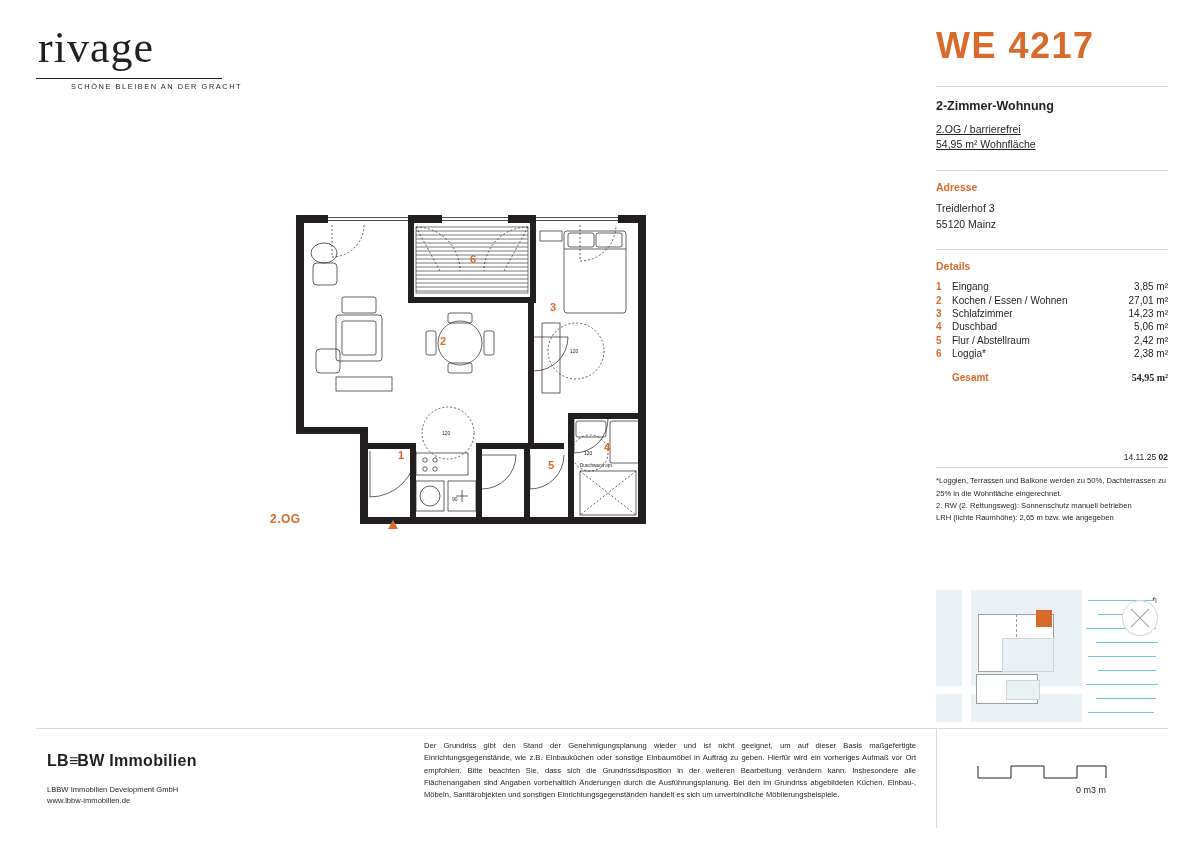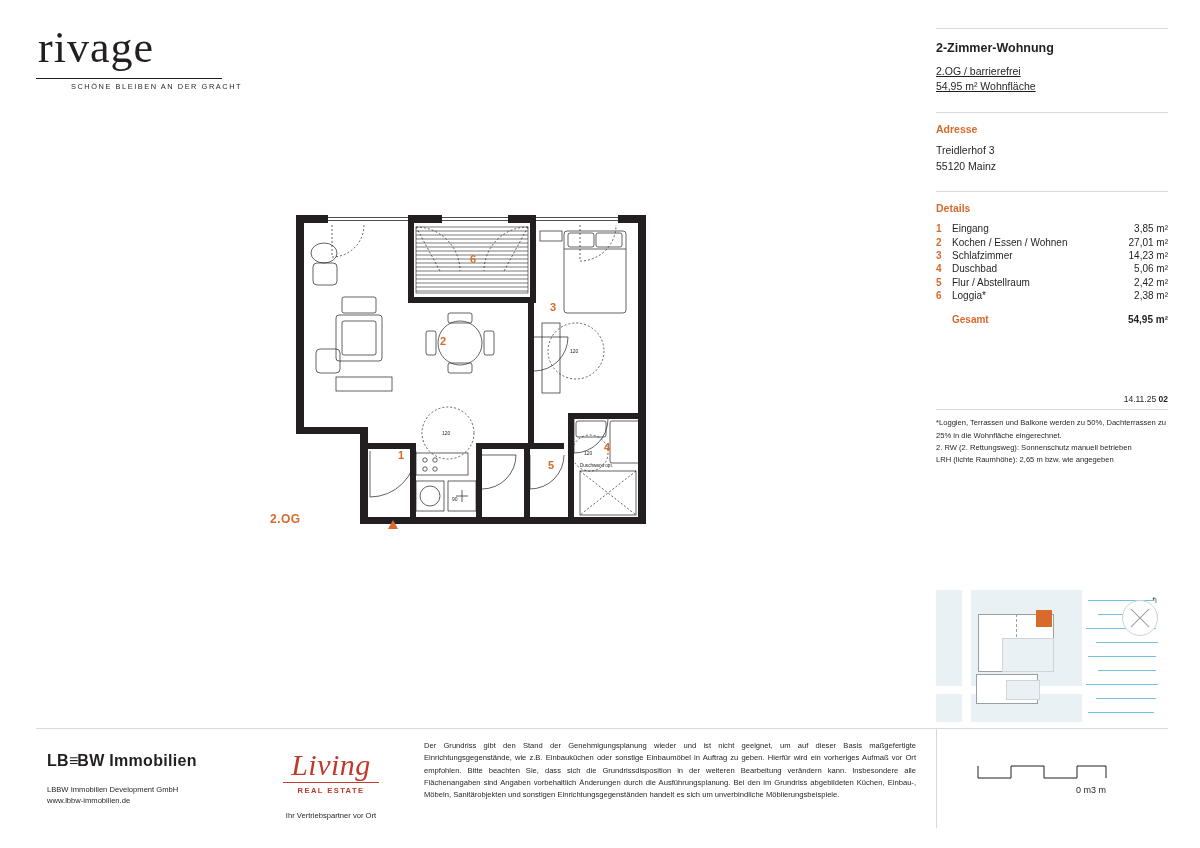--- a/index.html
+++ b/index.html
@@ -59,21 +59,21 @@
 
   .sec-head { font-size:10.5px; font-weight:bold; color:#d86a2c; margin-bottom:8px; }
   .addr-line { font-size:10.5px; color:#231f20; line-height:1.5; }
 
   .details-table { width:100%; border-collapse:collapse; }
   .details-table td { font-size:10px; color:#231f20; padding:1.2px 0; vertical-align:top; }
   .details-table td.num { width:16px; color:#d86a2c; font-weight:bold; }
   .details-table td.val { text-align:right; white-space:nowrap; }
   .details-table tr.total td { font-weight:bold; padding-top:12px; }
   .details-table tr.total td.lbl { color:#d86a2c; }
-  .details-table tr.total td.val { color:#231f20; }
+  .details-table tr.total td.val { color:#231f20;font-family:Liberation Serif, serif; }
 
   .date-row { font-size:8.5px; color:#231f20; text-align:right; margin-top:8px; }
   .date-row b { font-weight:bold; }
 
   .footnotes { font-size:7.6px; color:#231f20; line-height:1.62; margin-top:7px; }
 
   
   .sitemap {
     position:absolute; left:936px; top:590px;
     width:232px; height:132px;
@@ -150,20 +150,21 @@
 
 <div class="page">
 
   <div class="logo-block">
     <div class="logo-word">rivage</div>
     <div class="logo-rule"></div>
     <div class="logo-sub">SCHÖNE BLEIBEN AN DER GRACHT</div>
   </div>
 
   <div class="info">
+    <div class="we-title">WE 4217</div>
     <div class="hr-top"></div>
 
     <div class="sub-title">2-Zimmer-Wohnung</div>
     <div class="sub-line">2.OG / barrierefrei</div>
     <div class="sub-line">54,95 m² Wohnfläche</div>
 
     <div class="hr" style="margin-top:18px;"></div>
 
     <div style="margin-top:10px;">
       <div class="sec-head">Adresse</div>
@@ -419,26 +420,20 @@
   <div class="vert-rule"></div>
 
   <div class="lbbw">
     <div class="lbbw-logo">
       <span>LB</span><span class="eq">≡</span><span>BW</span>&nbsp;<span>Immobilien</span>
     </div>
     <div class="lbbw-sub">LBBW Immobilien Development GmbH</div>
     <div class="lbbw-sub" style="margin-top:0">www.lbbw-immobilien.de</div>
   </div>
 
-  <div class="living">
-    <div class="living-word">Living</div>
-    <div class="living-bar"></div>
-    <div class="living-sub">REAL ESTATE</div>
-    <div class="living-note">Ihr Vertriebspartner vor Ort</div>
-  </div>
 
   <div class="disclaimer">Der Grundriss gibt den Stand der Genehmigungsplanung wieder und ist nicht geeignet, um auf dieser Basis maßgefertigte Einrichtungsgegenstände, wie z.B. Einbauküchen oder sonstige Einbaumöbel in Auftrag zu geben. Hierfür wird ein vorheriges Aufmaß vor Ort empfohlen. Bitte beachten Sie, dass sich die Grundrissdisposition in der weiteren Bearbeitung verändern kann. Insbesondere alle Flächenangaben sind Angaben vorbehaltlich Änderungen durch die Ausführungsplanung. Bei den im Grundriss abgebildeten Küchen, Einbau-, Möbeln, Sanitärobjekten und sonstigen Einrichtungsgegenständen handelt es sich um unverbindliche Möblierungsbeispiele.</div>
 
   <div class="scale">
     <svg width="136" height="20" viewBox="0 0 136 20">
       <polyline points="2,4 2,16 35,16 35,4 68,4 68,16 101,16 101,4 130,4 130,16" fill="none" stroke="#231f20" stroke-width="1"></polyline>
     </svg>
     <div class="scale-labels">
       <span>0 m</span>
       <span>3 m</span>

